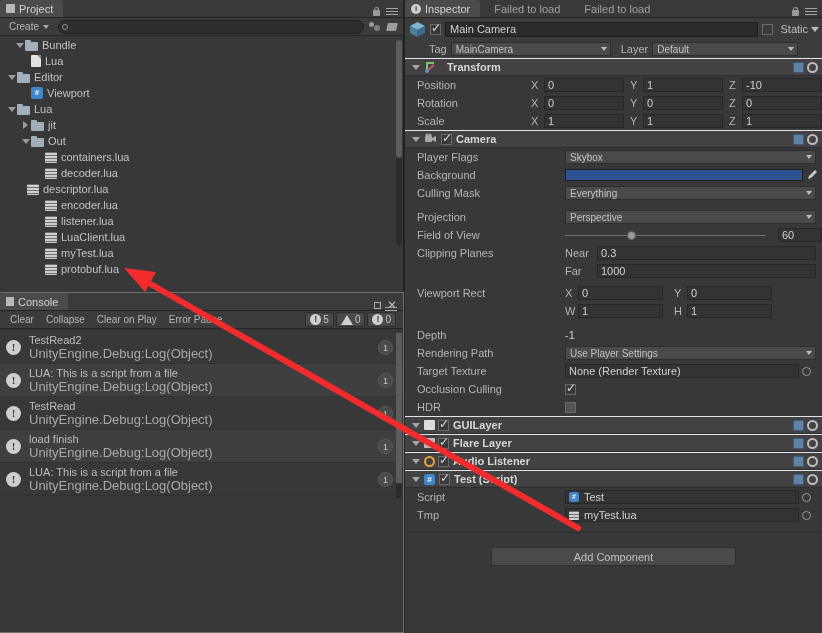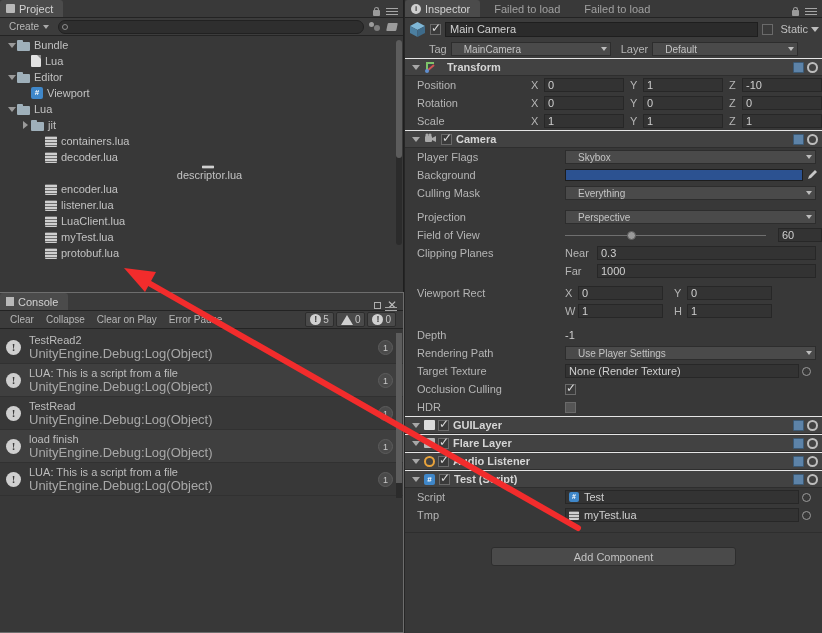--- a/index.html
+++ b/index.html
@@ -109,21 +109,21 @@
   .name-field { flex:1; height:15px; background:#2b2b2b; border:1px solid #1e1e1e; color:#d0d0d0;
                 display:flex; align-items:center; padding-left:4px; font-size:11px; margin-right:4px; }
   .cbox { width:11px; height:11px; background:#3a3a3a; border:1px solid #6a6a6a; margin-right:4px;
           flex:none; position:relative; }
   .cbox.on:after { content:'✓'; position:absolute; left:0px; top:-3px; font-size:12px; color:#d8d8d8; line-height:13px; }
   .static-row { display:flex; align-items:center; color:#c0c0c0; font-size:11px; gap:3px; padding-right:3px; }
 
   .taglayer { height:18px; display:flex; align-items:center; padding-left:24px; gap:4px; background:#3c3c3c; }
   .lbl { color:#b5b5b5; font-size:11px; }
   .dd { height:14px; background:#4a4a4a; border:1px solid #2d2d2d; color:#c3c3c3;
-       display:flex; align-items:center; padding:0 12px 0 12px; font-size:10px; position:relative; }
+       display:flex; align-items:center; padding:0 12px 0 4px; font-size:10px; position:relative; }
   .dd:after { content:''; position:absolute; right:3px; top:4px;
               border-left:3px solid transparent; border-right:3px solid transparent; border-top:4px solid #bdbdbd; }
 
   .comp-header { height:18px; display:flex; align-items:center; background:#424242;
                  border-top:1px solid #e5e5e5; border-bottom:1px solid #2e2e2e; padding-left:3px; }
   .comp-title { font-weight:bold; color:#d6d6d6; font-size:11px; }
   .hdr-right { margin-left:auto; display:flex; align-items:center; gap:3px; padding-right:4px; }
   .book-ico { width:11px; height:11px; background:#5d83a8; border:1px solid #3b5a76; border-radius:1px; }
   .gear-ico { width:11px; height:11px; border-radius:50%; border:2px solid #bdbdbd; }
 
@@ -182,69 +182,76 @@
       <div style="width:15px;height:14px;position:relative;">
         <span style="position:absolute;left:2px;top:2px;width:5px;height:5px;border-radius:50%;background:#9c9c9c;"></span>
         <span style="position:absolute;left:7px;top:5px;width:6px;height:6px;border-radius:50%;background:#7e7e7e;"></span>
       </div>
       <div style="width:15px;height:14px;position:relative;">
         <span style="position:absolute;left:2px;top:3px;width:10px;height:8px;background:#9c9c9c;transform:skewX(-12deg);border-radius:1px;"></span>
       </div>
     </div>
 
     <div class="body" id="tree-host">
+        <div class="tree-row" style="padding-left:6px;margin-left:8px;">
+     <span class="tw">
+            <span class="arrow-d"></span>
+          </span>
+          <span class="folder-ico"></span>
+     <span>Bundle</span>
+   </div>
+        <div class="tree-row" style="padding-left:20px;">
+     <span class="tw"></span>
+          <span class="doc-ico"></span>
+     <span>Lua</span>
+   </div>
         <div class="tree-row" style="padding-left:6px;">
      <span class="tw">
             <span class="arrow-d"></span>
           </span>
           <span class="folder-ico"></span>
-     <span>Bundle</span>
+     <span>Editor</span>
    </div>
         <div class="tree-row" style="padding-left:20px;">
      <span class="tw"></span>
-          <span class="doc-ico"></span>
-     <span>Lua</span>
+          <span class="cs-ico">#</span>
+     <span>Viewport</span>
    </div>
         <div class="tree-row" style="padding-left:6px;">
      <span class="tw">
             <span class="arrow-d"></span>
           </span>
           <span class="folder-ico"></span>
-     <span>Editor</span>
-   </div>
-        <div class="tree-row" style="padding-left:20px;">
-     <span class="tw"></span>
-          <span class="cs-ico">#</span>
-     <span>Viewport</span>
-   </div>
-        <div class="tree-row" style="padding-left:6px;">
-     <span class="tw">
-            <span class="arrow-d"></span>
-          </span>
-          <span class="folder-ico"></span>
      <span>Lua</span>
    </div>
         <div class="tree-row" style="padding-left:20px;">
      <span class="tw">
             <span class="arrow-r"></span>
           </span>
           <span class="folder-ico"></span>
      <span>jit</span>
    </div>
+        <div class="tree-row" style="padding-left:20px;">
+     <span class="tw">
+            <span class="arrow-d"></span>
+          </span>
+          <span class="folder-ico"></span>
+     <span>Out</span>
+   </div>
         <div class="tree-row" style="padding-left:34px;">
      <span class="tw"></span>
           <span class="lua-ico"></span>
      <span>containers.lua</span>
    </div>
         <div class="tree-row" style="padding-left:34px;">
      <span class="tw"></span>
           <span class="lua-ico"></span>
      <span>decoder.lua</span>
    </div>
-        <div class="tree-row" style="padding-left:16px;flex-direction:column;">
+        <div class="tree-row" style="padding-left:16px;">
      <span class="tw"></span>
           <span class="lua-ico"></span>
      <span>descriptor.lua</span>
    </div>
         <div class="tree-row" style="padding-left:34px;">
      <span class="tw"></span>
           <span class="lua-ico"></span>
      <span>encoder.lua</span>
    </div>
         <div class="tree-row" style="padding-left:34px;">

